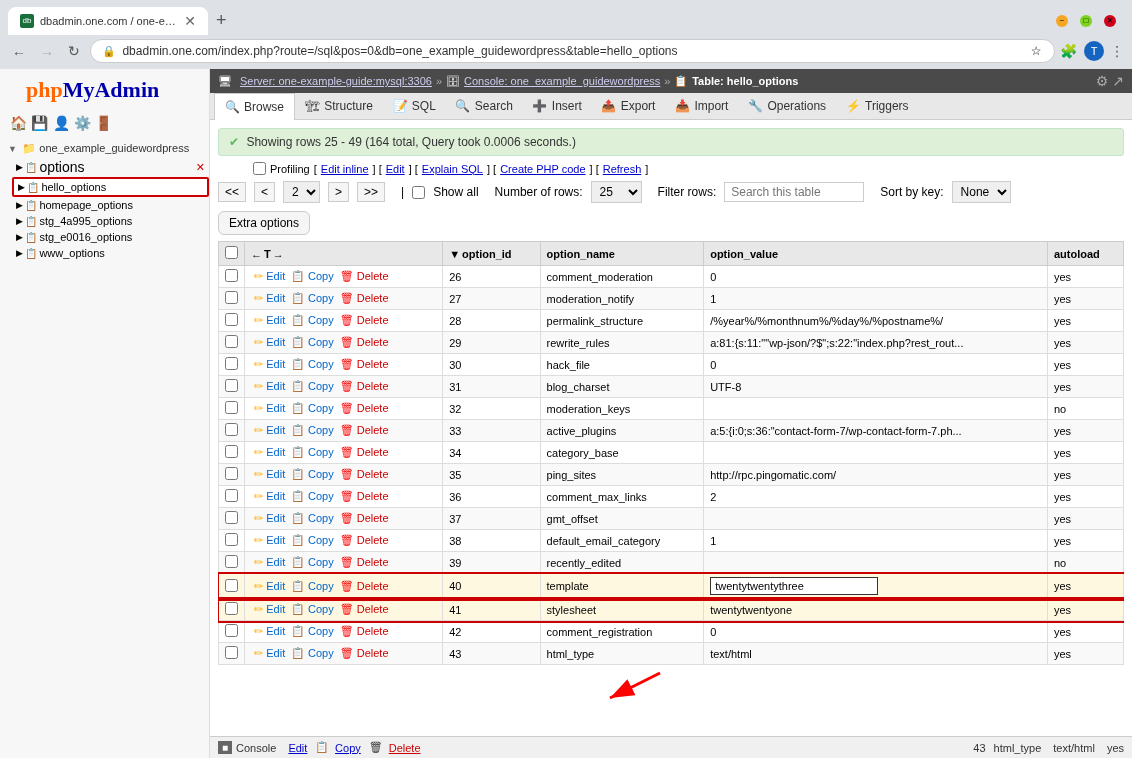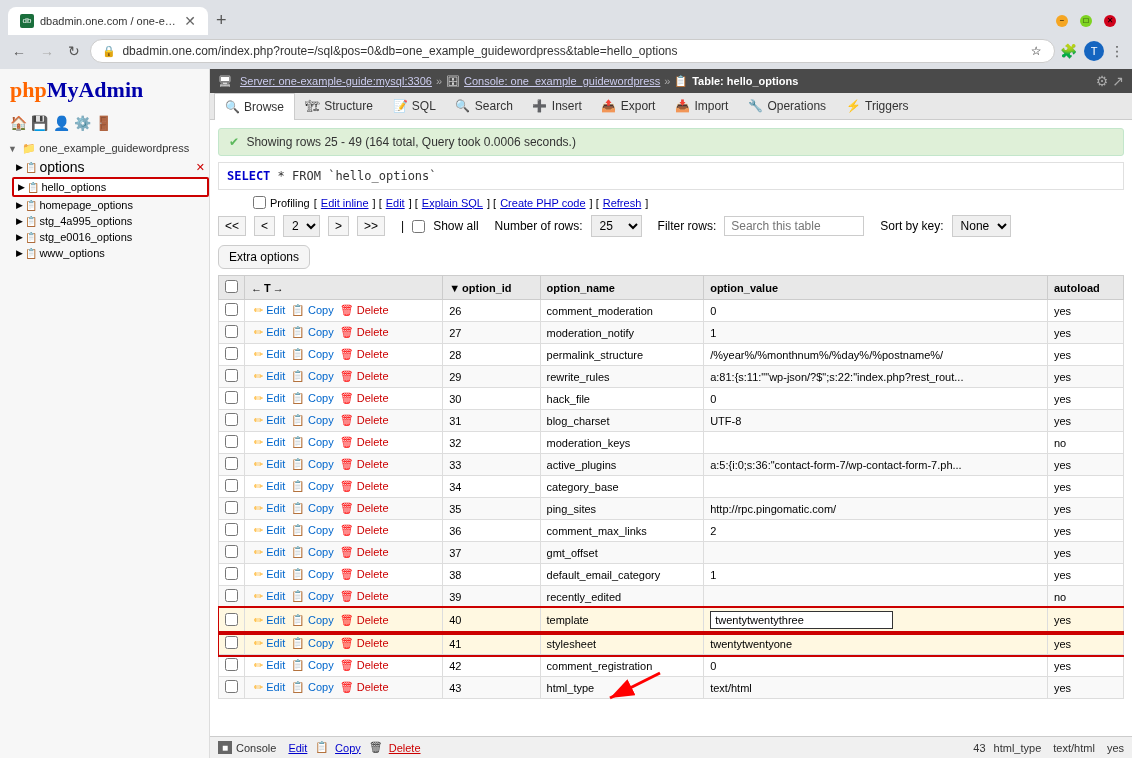--- a/index.html
+++ b/index.html
@@ -21,21 +21,21 @@
     .address-bar .lock-icon { font-size: 11px; color: #555; }
     .address-url { font-size: 12px; color: #333; flex: 1; }
     .address-bar-actions { display: flex; gap: 6px; align-items: center; }
     .addr-icon-btn { background: none; border: none; cursor: pointer; font-size: 14px; color: #555; }
 
     
     .main-content { display: flex; flex: 1; background: white; overflow: hidden; }
 
     
     .sidebar { width: 210px; background: #f7f7f7; border-right: 1px solid #ddd; display: flex; flex-direction: column; overflow: hidden; }
-    .pma-logo { padding: 8px 10px; background: #f7f7f7; }
+    .pma-logo { padding: 8px 26px; background: #f7f7f7; }
     .pma-logo-text { font-size: 22px; font-weight: bold; color: #f60; font-family: Georgia, serif; }
     .pma-logo-text span { color: #00f; }
     .pma-icons { display: flex; gap: 4px; padding: 4px 10px; }
     .pma-recent-fav { display: flex; gap: 8px; padding: 4px 10px; font-size: 11px; }
     .pma-recent-fav a { color: #00c; text-decoration: none; }
     .pma-db-tree { flex: 1; overflow-y: auto; padding: 4px 0; }
     .db-item { padding: 2px 8px; cursor: pointer; }
     .db-group { padding-left: 12px; }
     .db-sub-item { padding: 2px 4px; display: flex; align-items: center; gap: 2px; font-size: 11px; cursor: pointer; }
     .db-sub-item.active { background: white; border: 2px solid #c00; border-radius: 2px; }
@@ -84,21 +84,21 @@
 
     
     .data-table { width: 100%; border-collapse: collapse; font-size: 11px; }
     .data-table th { background: #e8e8e8; border: 1px solid #ccc; padding: 4px 6px; text-align: left; font-size: 11px; cursor: pointer; white-space: nowrap; }
     .data-table td { border: 1px solid #ddd; padding: 3px 6px; white-space: nowrap; vertical-align: middle; }
     .data-table tr:nth-child(even) { background: #f9f9f9; }
     .action-btn { border: none; background: none; cursor: pointer; font-size: 11px; padding: 1px 3px; }
     .edit-btn { color: #0066cc; }
     .copy-btn { color: #0066cc; }
     .delete-btn { color: #cc0000; }
-    .edit-input { border: 1px solid #333; padding: 2px 4px; font-size: 11px; width: 183px; }
+    .edit-input { border: 1px solid #333; padding: 2px 4px; font-size: 11px; width: 168px; }
 
     
     .console-bar { background: #f0f0f0; border-top: 1px solid #ccc; padding: 4px 8px; font-size: 11px; color: #333; display: flex; align-items: center; gap: 4px; }
     .console-label { font-weight: bold; background: #666; color: white; padding: 1px 4px; font-size: 10px; }
 
     
     ::-webkit-scrollbar { width: 6px; height: 6px; }
     ::-webkit-scrollbar-track { background: #f1f1f1; }
     ::-webkit-scrollbar-thumb { background: #aaa; border-radius: 3px; }
 
@@ -273,24 +273,20 @@
         </button>
       </div>
 
       <div class="content-area">
 
         <div class="status-bar">
           <span class="check-icon">✔</span>
           <span>Showing rows 25 - 49  (164 total, Query took 0.0006 seconds.)</span>
         </div>
 
-        <div class="sql-display">
-          <span class="sql-keyword">SELECT</span>
-          <span> * FROM `hello_options`</span>
-        </div>
 
         <div class="profiling-bar">
           <input type="checkbox" style="">
           <span>Profiling</span>
           <span> [ </span>
           <a class="profiling-link">Edit inline</a>
           <span> ] [ </span>
           <a class="profiling-link">Edit</a>
           <span> ] [ </span>
           <a class="profiling-link">Explain SQL</a>

